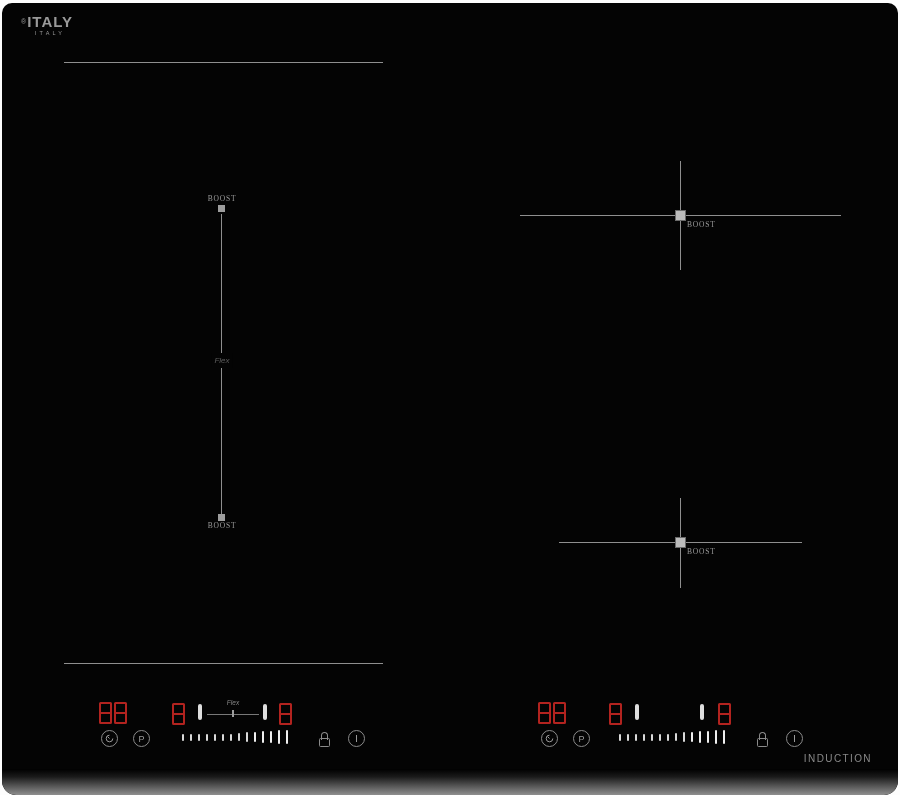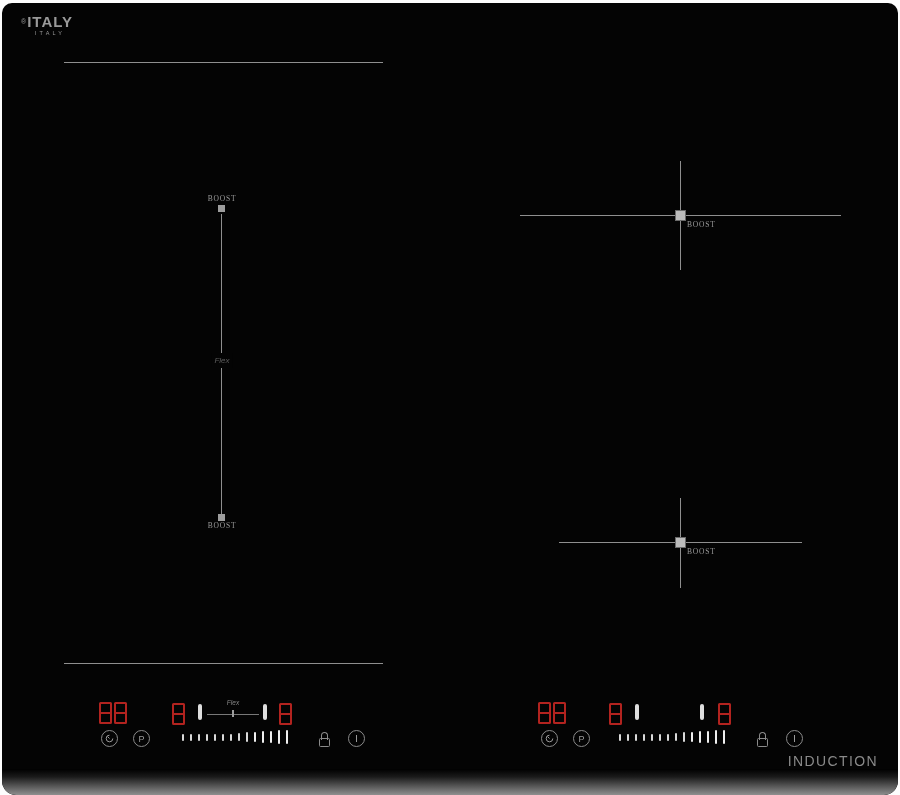--- a/index.html
+++ b/index.html
@@ -38,21 +38,21 @@
   .ctrl-circle{position:absolute;width:17px;height:17px;border:1.2px solid #8b8b8b;border-radius:50%;
     display:flex;align-items:center;justify-content:center;color:#9a9a9a;font-size:9px;box-sizing:border-box;}
   .power-bar{width:1.6px;height:7px;background:#9a9a9a;}
   .ticks{position:absolute;width:106px;height:16px;display:flex;justify-content:space-between;align-items:center;}
   .tick{width:2px;border-radius:1px;}
   .lock{position:absolute;width:11px;height:15px;}
   .lock .shackle{position:absolute;left:2px;top:0;width:7px;height:8px;border:1.2px solid #8b8b8b;
     border-bottom:none;border-radius:4px 4px 0 0;box-sizing:border-box;}
   .lock .body{position:absolute;left:0;top:6px;width:11px;height:9px;border:1.2px solid #8b8b8b;
     border-radius:1.5px;box-sizing:border-box;}
-  .induction{position:absolute;right:20px;top:750px;color:#8a8a8a;font-size:14px;letter-spacing:1.4px;text-align:right;}
+  .induction{position:absolute;right:26px;top:750px;color:#8a8a8a;font-size:10px;letter-spacing:1.4px;text-align:right;}
 </style>
 </head>
 <body>
 
 <div class="stage">
   <div class="cooktop">
 
     <div class="logo">
       <div class="logo-row">
         <span class="logo-mark">®</span>

